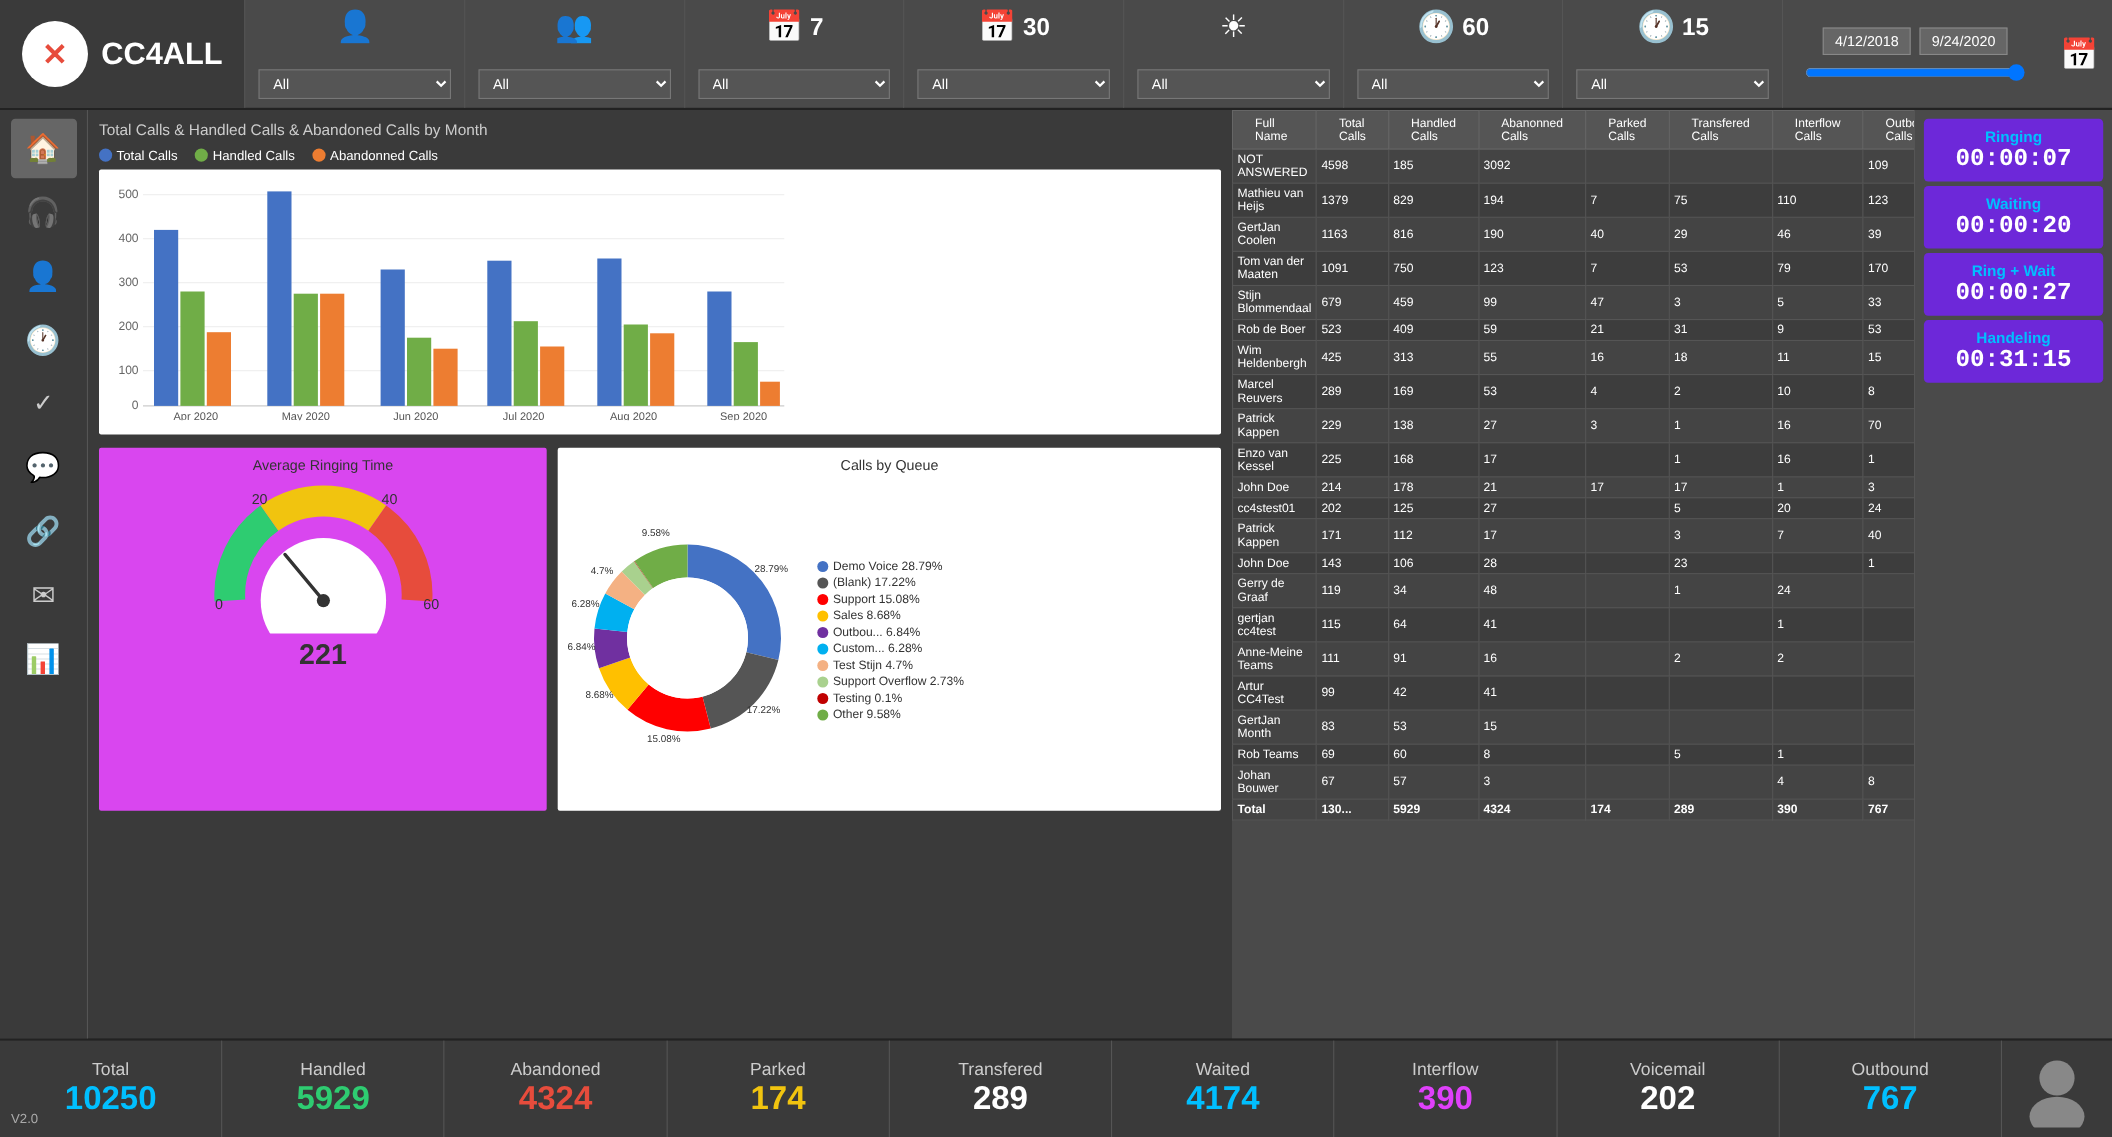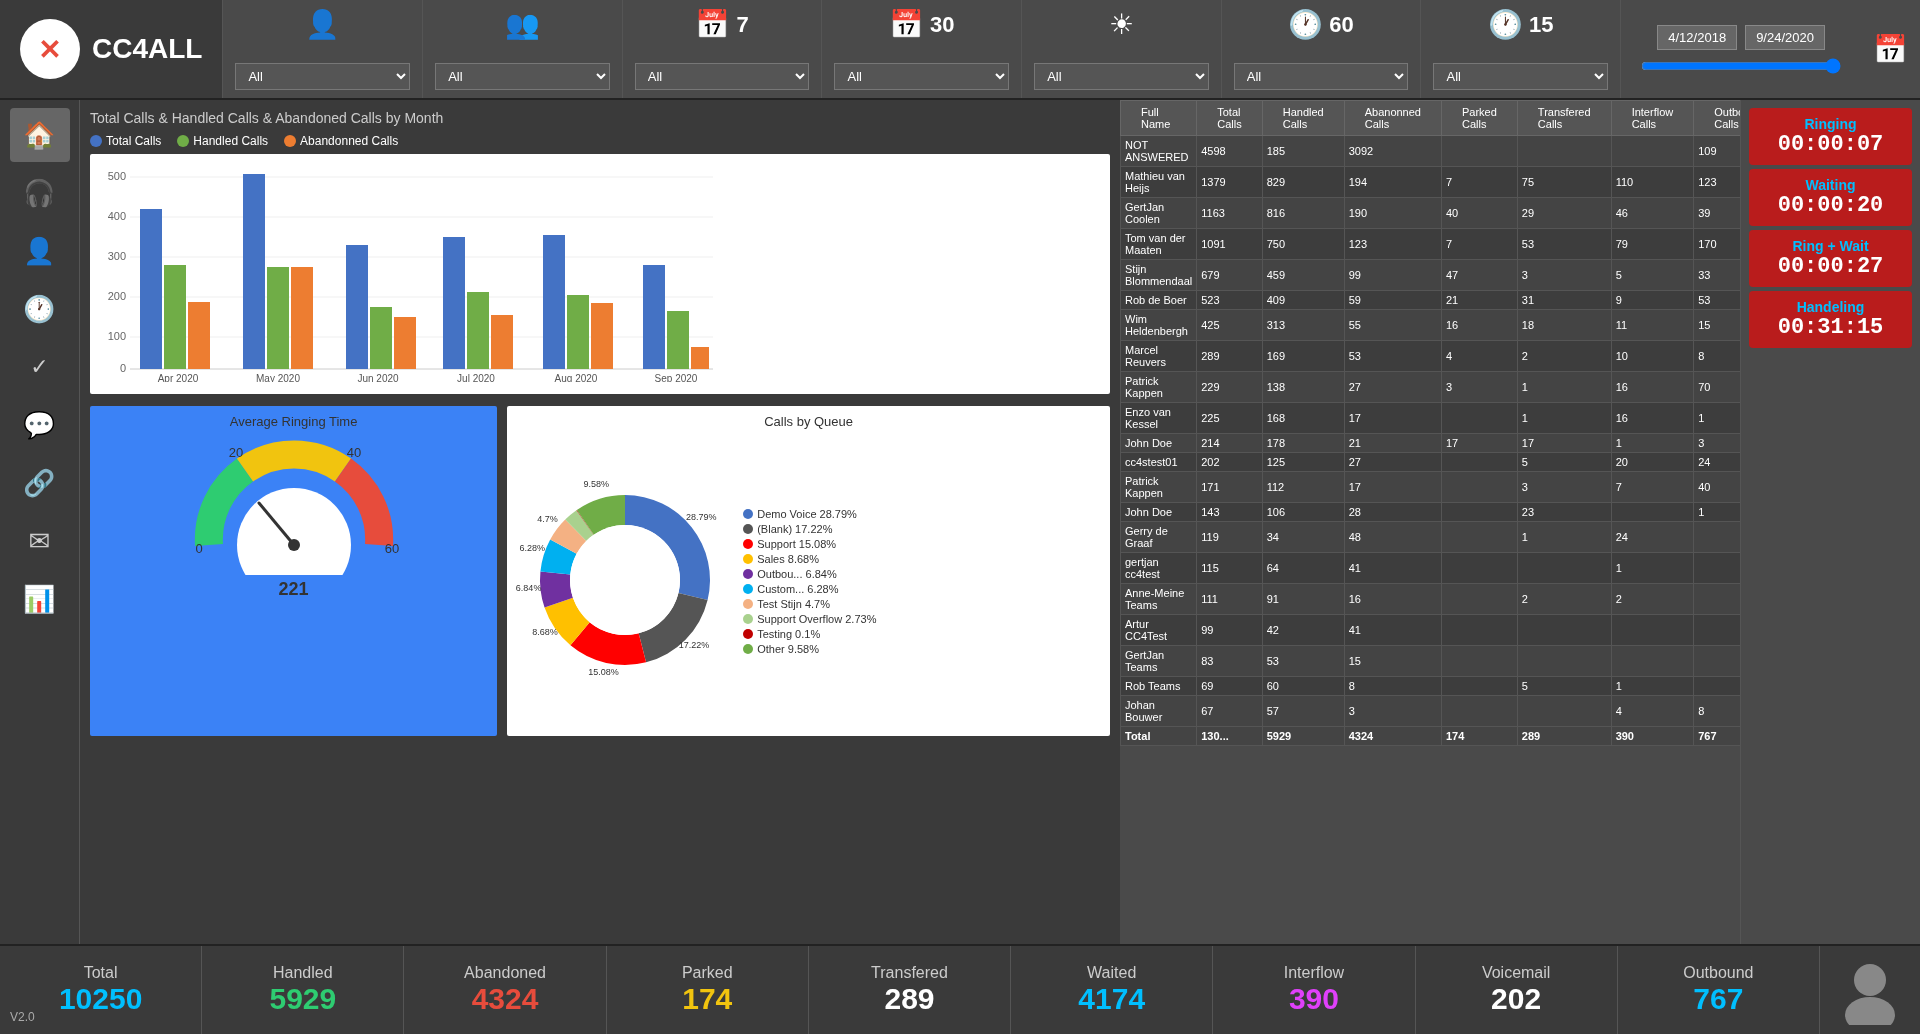--- a/index.html
+++ b/index.html
@@ -32,37 +32,37 @@
     
     .legend { display: flex; gap: 16px; margin-bottom: 6px; font-size: 12px; }
     .legend-item { display: flex; align-items: center; gap: 4px; }
     .legend-dot { width: 12px; height: 12px; border-radius: 50%; }
 
     
     .bar-chart-area { background: #fff; padding: 8px; border-radius: 2px; margin-bottom: 12px; }
 
     
     .bottom-charts { display: flex; gap: 10px; height: 330px; }
-    .gauge-area { flex: 1; background: #3b82f6; border-radius: 2px; padding: 8px; display: flex; flex-direction: column; align-items: center; }
+    .gauge-area { flex: 1; background: #d946ef; border-radius: 2px; padding: 8px; display: flex; flex-direction: column; align-items: center; }
     .donut-area { flex: 1.5; background: #fff; border-radius: 2px; padding: 8px; display: flex; flex-direction: column; align-items: center; }
     .chart-sub-title { font-size: 13px; color: #333; margin-bottom: 6px; }
 
     
     .right-panel { width: 620px; background: #4a4a4a; overflow: hidden; display: flex; flex-direction: column; }
     .data-table { width: 100%; border-collapse: collapse; font-size: 12px; }
     .data-table th { background: #555; color: #fff; padding: 5px 20px; text-align: left; border: 1px solid #666; font-size: 11px; font-weight: normal; }
     .data-table td { padding: 3px 4px; border: 1px solid #555; color: #fff; font-size: 11px; }
     .data-table tr:nth-child(even) td { background: #3d3d3d; }
     .data-table tr:nth-child(odd) td { background: #444; }
     .data-table .total-row td { background: #555; font-weight: bold; }
     .table-scroll { overflow-y: auto; flex: 1; }
 
     
     .far-right { width: 180px; background: #4a4a4a; border-left: 1px solid #555; display: flex; flex-direction: column; padding: 8px; gap: 4px; }
-    .metric-box { background: #b91c1c; border-radius: 4px; padding: 8px; text-align: center; }
+    .metric-box { background: #6d28d9; border-radius: 4px; padding: 8px; text-align: center; }
     .metric-label { font-size: 14px; color: #00bfff; font-weight: bold; }
     .metric-value { font-size: 22px; font-weight: bold; color: #fff; font-family: 'Courier New', monospace; }
 
     
     .footer { height: 90px; background: #3a3a3a; border-top: 2px solid #222; display: flex; align-items: center; }
     .footer-stat { flex: 1; display: flex; flex-direction: column; align-items: center; justify-content: center; border-right: 1px solid #555; height: 100%; }
     .footer-label { font-size: 16px; color: #ccc; }
     .footer-value { font-size: 30px; font-weight: bold; }
     .footer-value.white { color: #fff; }
     .footer-value.green { color: #2ecc71; }
@@ -268,21 +268,21 @@
             <circle cx="110" cy="110" r="57" fill="white"></circle>
 
             <line x1="110" y1="110" x2="75" y2="68" stroke="#333" stroke-width="3" stroke-linecap="round"></line>
             <circle cx="110" cy="110" r="6" fill="#333"></circle>
 
             <text x="15" y="118" font-size="13" fill="#333" text-anchor="middle">0</text>
             <text x="52" y="22" font-size="13" fill="#333" text-anchor="middle">20</text>
             <text x="170" y="22" font-size="13" fill="#333" text-anchor="middle">40</text>
             <text x="208" y="118" font-size="13" fill="#333" text-anchor="middle">60</text>
           </svg>
-          <div class="gauge-value" style="font-size:18px;font-weight:bold;color:#333;text-align:center;margin-top:4px;">221</div>
+          <div class="gauge-value" style="font-size:26px;font-weight:bold;color:#333;text-align:center;margin-top:4px;">221</div>
         </div>
 
         <div class="donut-area">
           <div class="chart-sub-title">Calls by Queue</div>
           <div class="donut-container">
             <div style="position:relative;flex-shrink:0;">
               <svg viewBox="0 0 220 220" width="220" height="220">
 
                 <g id="donut-segments">
                     <path d="M 110 25 A 85 85 0 0 1 192.60131171425905 130.05051877343342 L 163.44790757981468 122.97386508869221 A 55 55 0 0 0 110 55 Z" fill="#4472c4"></path>
@@ -546,21 +546,21 @@
                 <td>Artur CC4Test</td>
                 <td>99</td>
                 <td>42</td>
                 <td>41</td>
                 <td></td>
                 <td></td>
                 <td></td>
                 <td></td>
               </tr>
               <tr>
-                <td>GertJan Teams</td>
+                <td>GertJan Month</td>
                 <td>83</td>
                 <td>53</td>
                 <td>15</td>
                 <td></td>
                 <td></td>
                 <td></td>
                 <td></td>
               </tr>
               <tr>
                 <td>Rob Teams</td>

